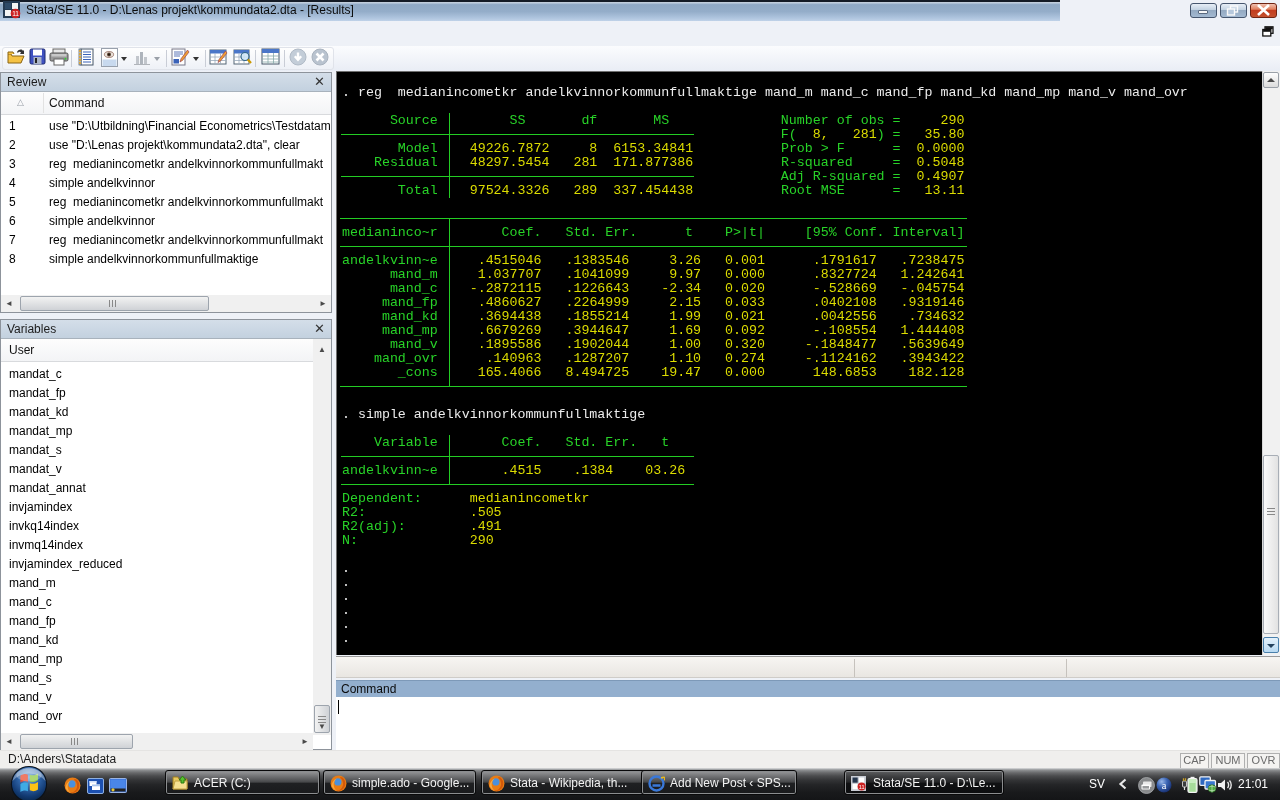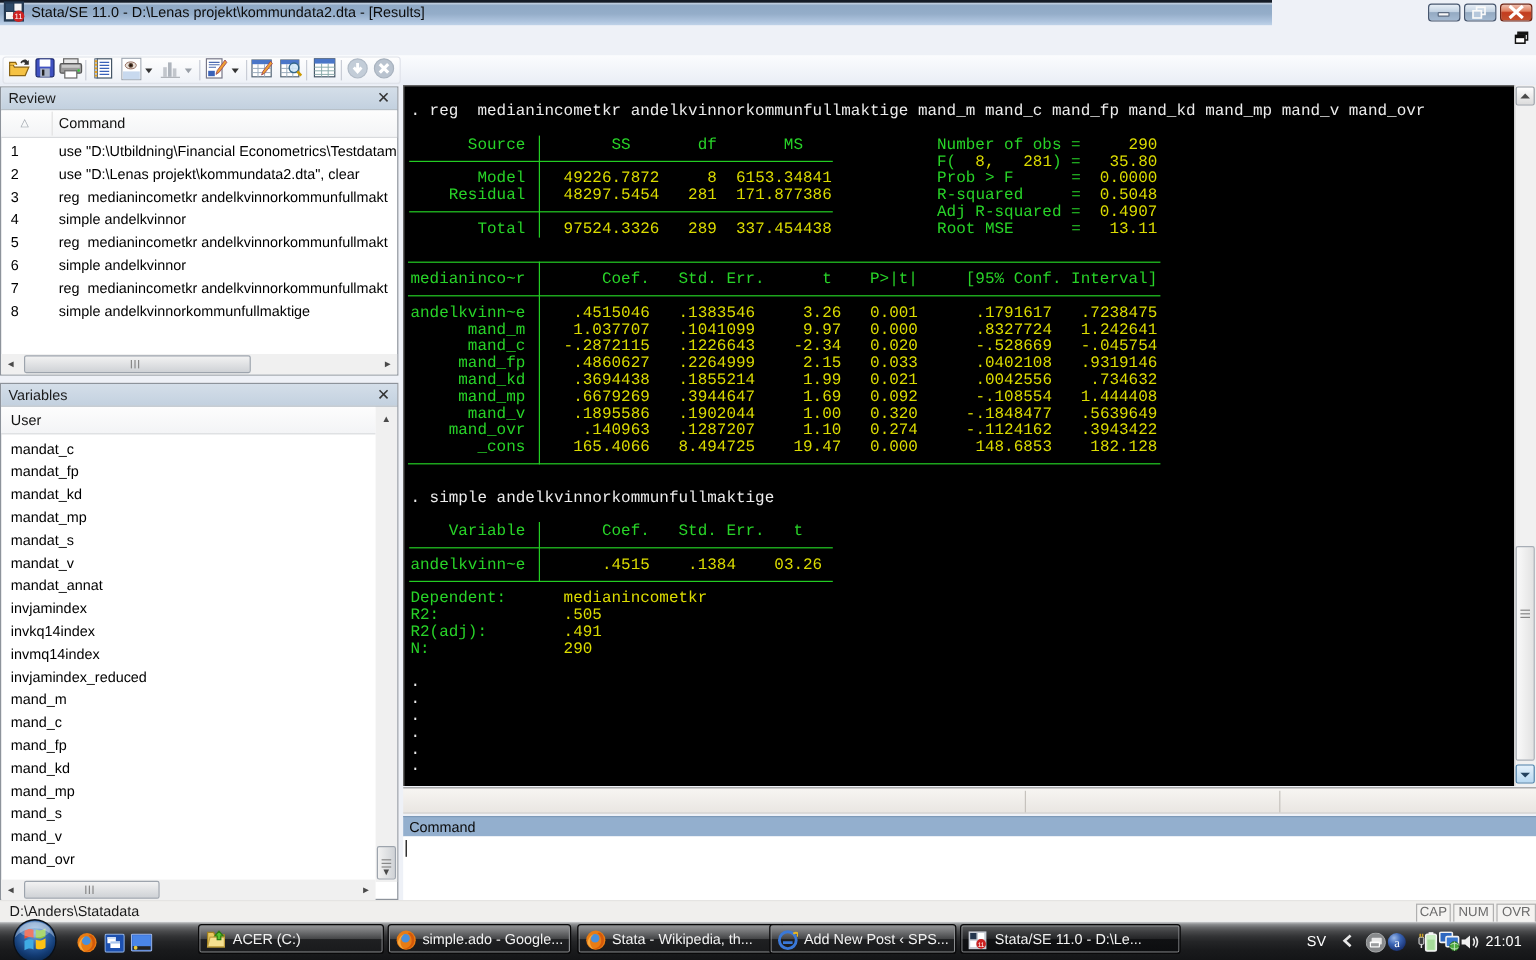--- a/index.html
+++ b/index.html
@@ -382,21 +382,21 @@
         <span>Stata - Wikipedia, th...</span>
       </div>
 <div class="tbtn" style="left:641px;width:156px;">
         <svg class="abs" style="left:6px;top:4px" width="17" height="17" viewBox="0 0 17 17">
           <circle cx="8.5" cy="8.5" r="7" fill="none" stroke="#3a78d8" stroke-width="2.4"></circle>
           <path d="M4.5 10.5 H12.5" stroke="#3a78d8" stroke-width="2.4"></path>
           <path d="M13 3 C16 1.5 18 2.5 16.5 5.5" stroke="#e8b820" stroke-width="1.8" fill="none"></path>
         </svg>
         <span>Add New Post ‹ SPS...</span>
       </div>
-<div class="tbtn" style="left:800px;width:184px;background:linear-gradient(180deg,#5e5f61 0%,#3c3d3f 25%,#242527 49%,#101113 52%,#0c0d0f 100%);padding-left:32px;">
+<div class="tbtn" style="left:844px;width:160px;background:linear-gradient(180deg,#5e5f61 0%,#3c3d3f 25%,#242527 49%,#101113 52%,#0c0d0f 100%);padding-left:32px;">
         <svg class="abs" style="left:6px;top:5px" width="16" height="16" viewBox="0 0 16 16">
           <rect x="0" y="0" width="15" height="15" fill="#c8ccd4"></rect>
           <rect x="1.5" y="1.5" width="5.2" height="5.2" fill="#26374e"></rect>
           <rect x="8" y="1.5" width="5.2" height="5.2" fill="#fff"></rect>
           <rect x="1.5" y="8" width="5.2" height="5.2" fill="#fff"></rect>
           <circle cx="10.6" cy="10.6" r="4" fill="#cc2222"></circle>
           <text x="10.6" y="12.8" font-size="5.5" fill="#fff" text-anchor="middle" font-family="Liberation Sans">11</text>
         </svg>
         <span>Stata/SE 11.0 - D:\Le...</span>
       </div>

